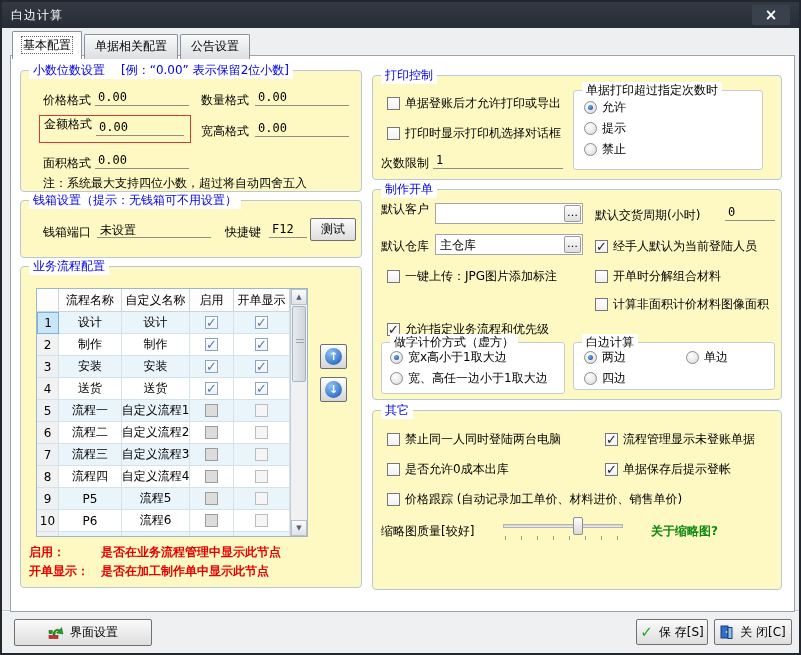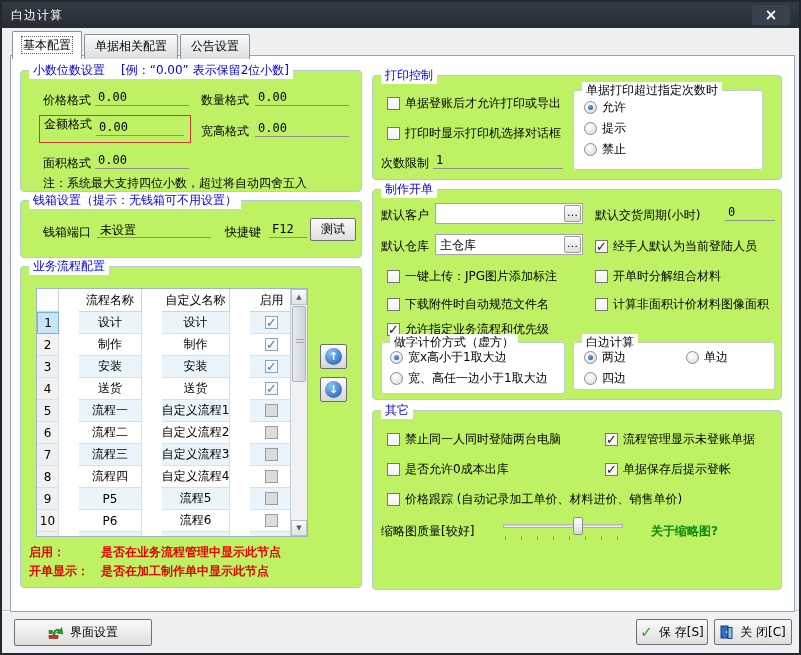--- a/index.html
+++ b/index.html
@@ -24,21 +24,21 @@
          border-radius:2px 2px 0 0; background:linear-gradient(#fafafa,#dcdfe2);
          color:#000; cursor:pointer; }
   .tab.active { background:#fff; margin-top:-3px; padding-top:5px; padding-bottom:5px; z-index:6; }
   .tab.active .tab-inner { outline:1px dotted #666; outline-offset:1px; }
 
   
   .page { position:absolute; left:8px; top:53px; width:785px; height:557px;
           background:#fff; border:1px solid #98a4af; z-index:1; }
 
   
-  .group { position:absolute; border:1px solid #b7c9d9; border-radius:4px; background:#bef264; z-index:2; }
+  .group { position:absolute; border:1px solid #b7c9d9; border-radius:4px; background:#fef9c3; z-index:2; }
   .group-legend { position:absolute; top:-9px; left:8px; background:#fff; padding:0 4px;
                   color:#0000e8; white-space:nowrap; display:flex; gap:16px; }
   .subgroup { position:absolute; border:1px solid #c3cdd6; border-radius:3px; background:#fff; }
   .subgroup .group-legend { color:#000; }
 
   .lbl { position:absolute; white-space:nowrap; }
   .ufield { position:absolute; border-bottom:1px solid #8f8f8f; height:17px; padding:1px 3px 0 3px;
             font-family:"DejaVu Sans Mono","Liberation Mono",monospace; white-space:nowrap; }
   .boxfield { position:absolute; height:21px; border:1px solid #a5a5a5; background:#fff;
               padding:2px 20px 0 4px; }
@@ -57,21 +57,21 @@
   .cb.on::after { content:"✓"; position:absolute; left:0px; top:-2px; font-size:13px;
                   font-weight:bold; color:#1b1b1b; }
   .rd { position:relative; width:13px; height:13px; border-radius:50%; border:1px solid #8b8b8b;
         background:radial-gradient(circle at 38% 32%, #ffffff, #d8d8d8); flex:0 0 13px; }
   .rd.on::after { content:""; position:absolute; left:3px; top:3px; width:5px; height:5px;
                   border-radius:50%; background:radial-gradient(circle at 40% 35%, #6fa9e8, #12479d); }
 
   
   .flow-table { position:absolute; left:15px; top:21px; width:272px; height:249px;
                 border:1px solid #9fb6c6; background:#fff; overflow:hidden; }
-  .thead, .trow { display:grid; grid-template-columns:22px 63px 68px 44px 56px;gap:20px; }
+  .thead, .trow { display:grid; grid-template-columns:22px 63px 68px 44px 56px; }
   .th { height:23px; border-right:1px solid #c9d6e0; border-bottom:1px solid #c9d6e0;
         display:flex; align-items:center; justify-content:center; background:#fdfdfd; }
   .trow { height:22px; }
   .trow.alt .td { background:#eaf5fb; }
   .td { border-right:1px solid #d4e2ea; border-bottom:1px solid #d4e2ea; background:#fff;
         display:flex; align-items:center; justify-content:center; overflow:hidden; white-space:nowrap; }
   .td.rn { background:#f2f2f2; }
   .td.rn.sel { background:#c9e6f8; border:1px solid #7ab2d8; }
   .trow.alt .td.rn { background:#eef1f3; }
   .trow.alt .td.rn.sel { background:#c9e6f8; }
@@ -373,21 +373,21 @@
         <span class="rd"></span>
         <span>禁止</span>
       </div>
     </div>
   </div>
 
   <div class="group" style="left:370px;top:187px;width:410px;height:211px;">
     <div class="group-legend">
       <span>制作开单</span>
     </div>
-    <span class="lbl" style="left:8px;top:17px;">默认客户</span>
+    <span class="lbl" style="left:8px;top:11px;">默认客户</span>
     <div class="boxfield" style="left:62px;top:13px;width:148px;">
       <span></span>
       <span class="dots-btn">…</span>
     </div>
     <span class="lbl" style="left:222px;top:17px;">默认交货周期(小时)</span>
     <span class="ufield" style="left:352px;top:14px;width:50px;">0</span>
 
     <span class="lbl" style="left:8px;top:48px;">默认仓库</span>
     <div class="boxfield" style="left:62px;top:44px;width:148px;">
       <span>主仓库</span>
@@ -398,24 +398,20 @@
       <span>经手人默认为当前登陆人员</span>
     </div>
 
     <div class="ctl-row" style="left:14px;top:78px;">
       <span class="cb"></span>
       <span>一键上传：JPG图片添加标注</span>
     </div>
     <div class="ctl-row" style="left:222px;top:78px;">
       <span class="cb"></span>
       <span>开单时分解组合材料</span>
-    </div>
-    <div class="ctl-row" style="left:14px;top:106px;">
-      <span class="cb"></span>
-      <span>下载附件时自动规范文件名</span>
     </div>
     <div class="ctl-row" style="left:222px;top:106px;">
       <span class="cb"></span>
       <span>计算非面积计价材料图像面积</span>
     </div>
     <div class="ctl-row" style="left:14px;top:131px;">
       <span class="cb on"></span>
       <span>允许指定业务流程和优先级</span>
     </div>
 

